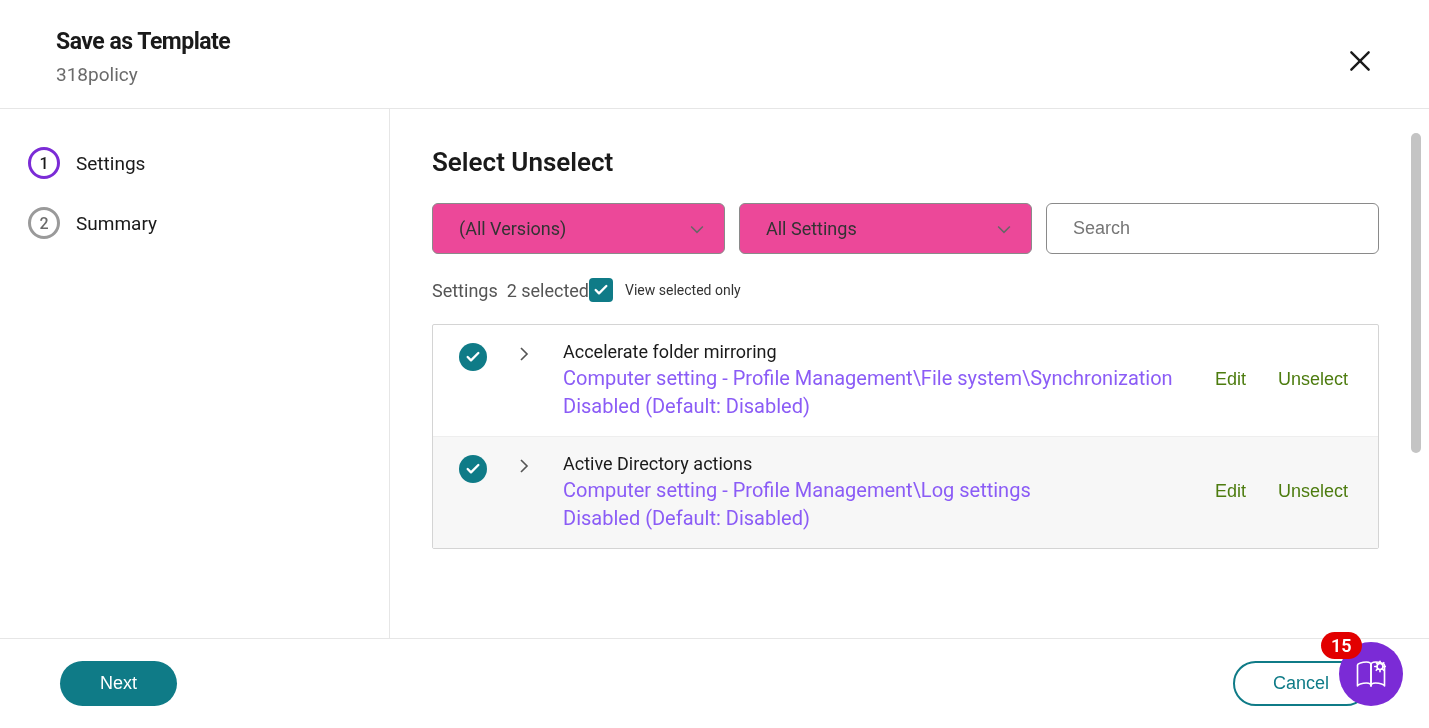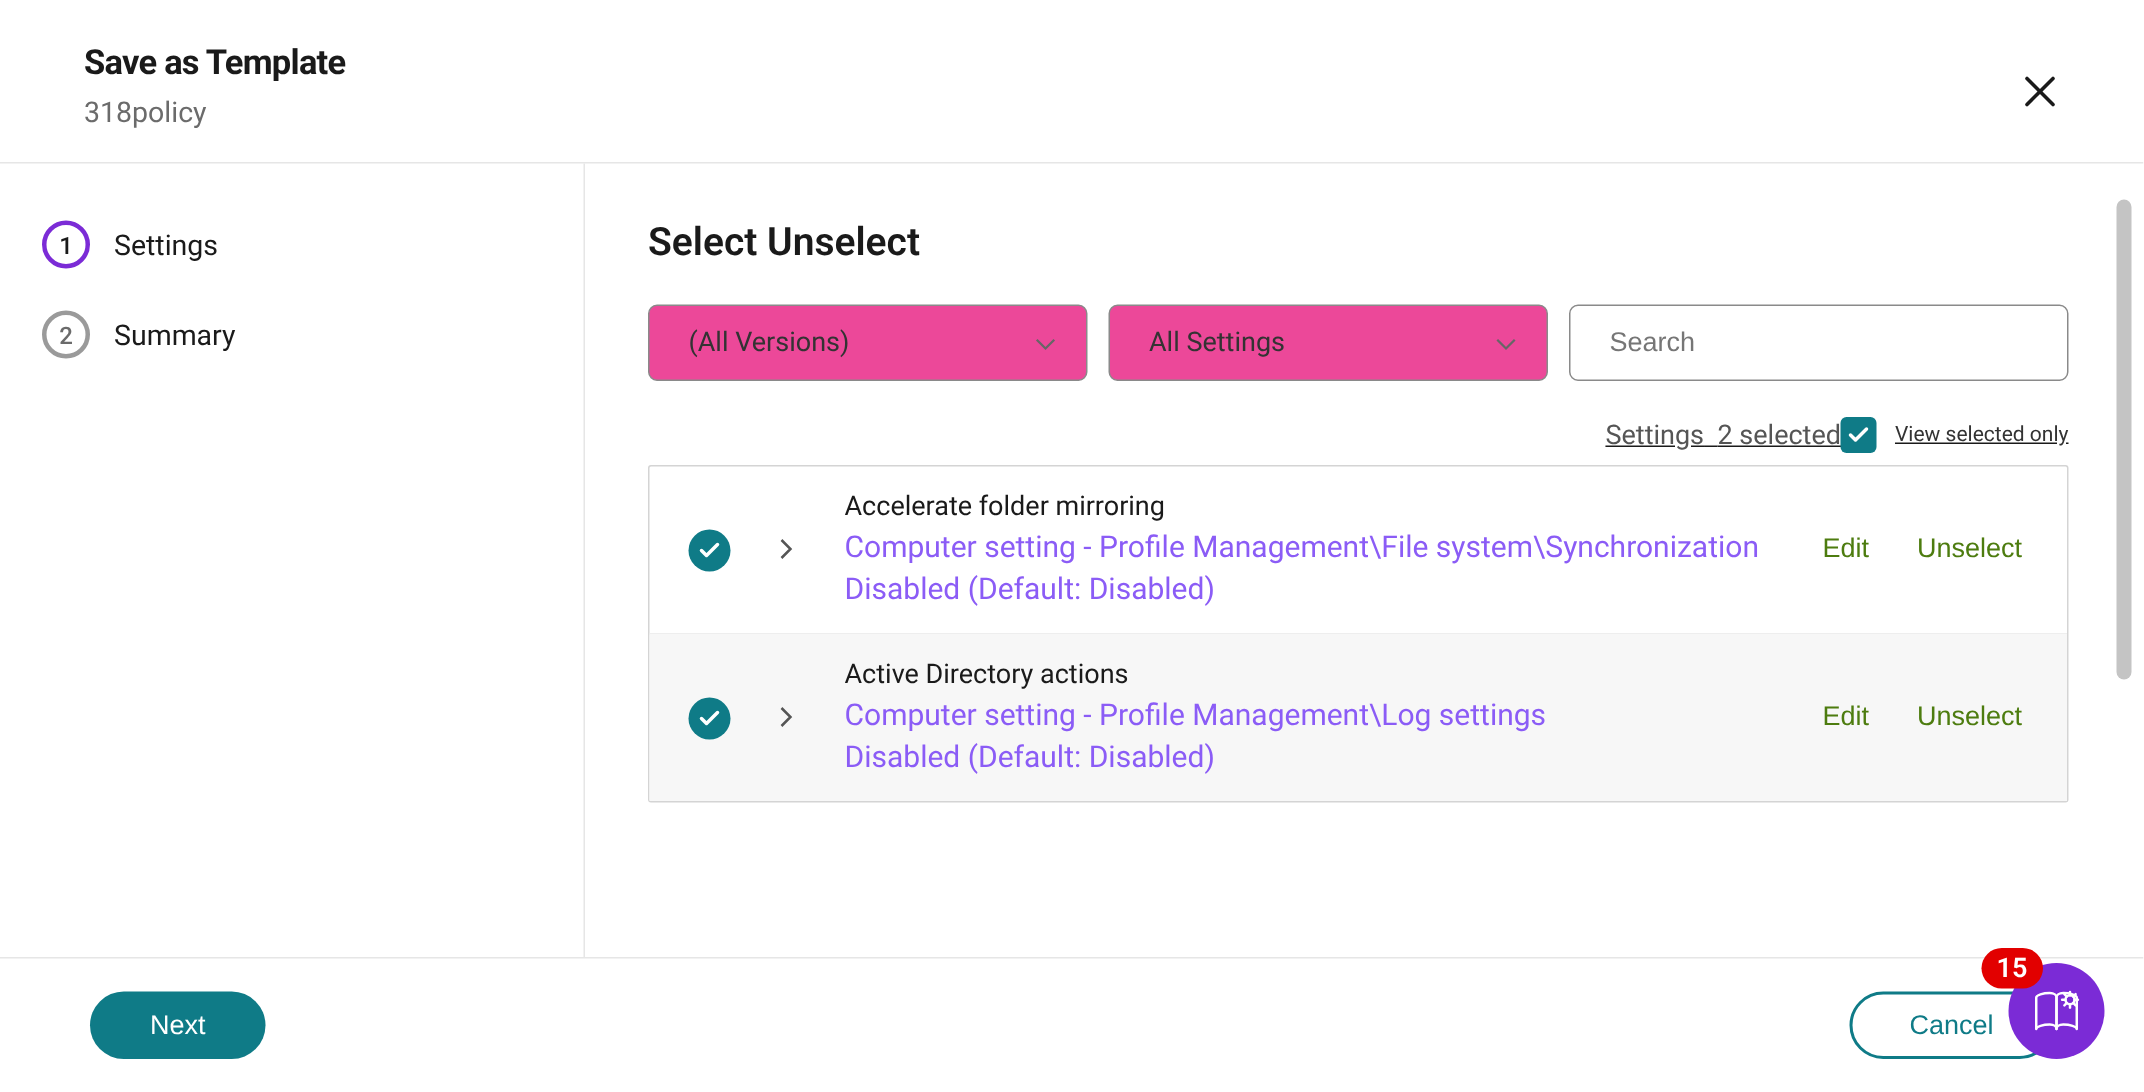--- a/index.html
+++ b/index.html
@@ -30,28 +30,28 @@
 .main { flex: 1; padding: 38px 50px 0 42px; position: relative; overflow: hidden; }
 .section-title { font-size: 26px; font-weight: 600; margin-bottom: 26px; }
 
 .filter-row { display: flex; gap: 14px; margin-bottom: 24px; }
 .dropdown { position: relative; }
 .dropdown select, .dropdown-btn { appearance: none; background: #ec4899; border: 1px solid #8a8a8a; border-radius: 6px; padding: 14px 48px 14px 26px; font-size: 18px; color: #333; cursor: pointer; width: 293px; }
 .dropdown .chev { position: absolute; right: 18px; top: 50%; transform: translateY(-50%); pointer-events: none; }
 .search-input { flex: 1; border: 1px solid #8a8a8a; border-radius: 6px; padding: 14px 26px; font-size: 18px; color: #333; background: #fff; }
 .search-input::placeholder { color: #767676; }
 
-.count-row { display: flex; justify-content: flex-end; align-items: center; margin-bottom: 8px; text-decoration: underline; }
+.count-row { display: flex; justify-content: flex-start; align-items: center; margin-bottom: 22px; }
 .count-text { font-size: 18px; color: #555; }
 .vso { display: flex; align-items: center; gap: 12px; font-size: 14px; color: #333; cursor: pointer; }
 .checkbox { width: 24px; height: 24px; border-radius: 4px; background: #0f7b87; display: flex; align-items: center; justify-content: center; }
 .checkbox svg { width: 16px; height: 16px; color: #fff; }
 
 .settings-list { border: 1px solid #d4d4d4; border-radius: 2px; }
-.setting-row { display: flex; align-items: center; padding: 16px 26px 18px 26px; gap: 28px; border-bottom: 1px solid #eee; }
+.setting-row { display: flex; align-items: flex-start; padding: 16px 26px 18px 26px; gap: 28px; border-bottom: 1px solid #eee; }
 .setting-row.alt { background: #f7f7f7; }
 .setting-row:last-child { border-bottom: none; }
 .check-badge { width: 28px; height: 28px; border-radius: 50%; background: #0f7b87; display: flex; align-items: center; justify-content: center; flex-shrink: 0; margin-top: 2px; }
 .check-badge svg { width: 16px; height: 16px; color: #fff; }
 .expand-chev { width: 20px; color: #555; margin-top: 4px; flex-shrink: 0; cursor: pointer; }
 .setting-text { flex: 1; display: flex; flex-direction: column; gap: 4px; }
 .setting-title { font-size: 18px; color: #1a1a1a; }
 .setting-sub { font-size: 20px; color: #8b5cf6; }
 .setting-actions { display: flex; gap: 24px; align-items: center; align-self: center; }
 .link-btn { background: none; border: none; color: #4d7c0f; font-size: 18px; cursor: pointer; padding: 4px; }

